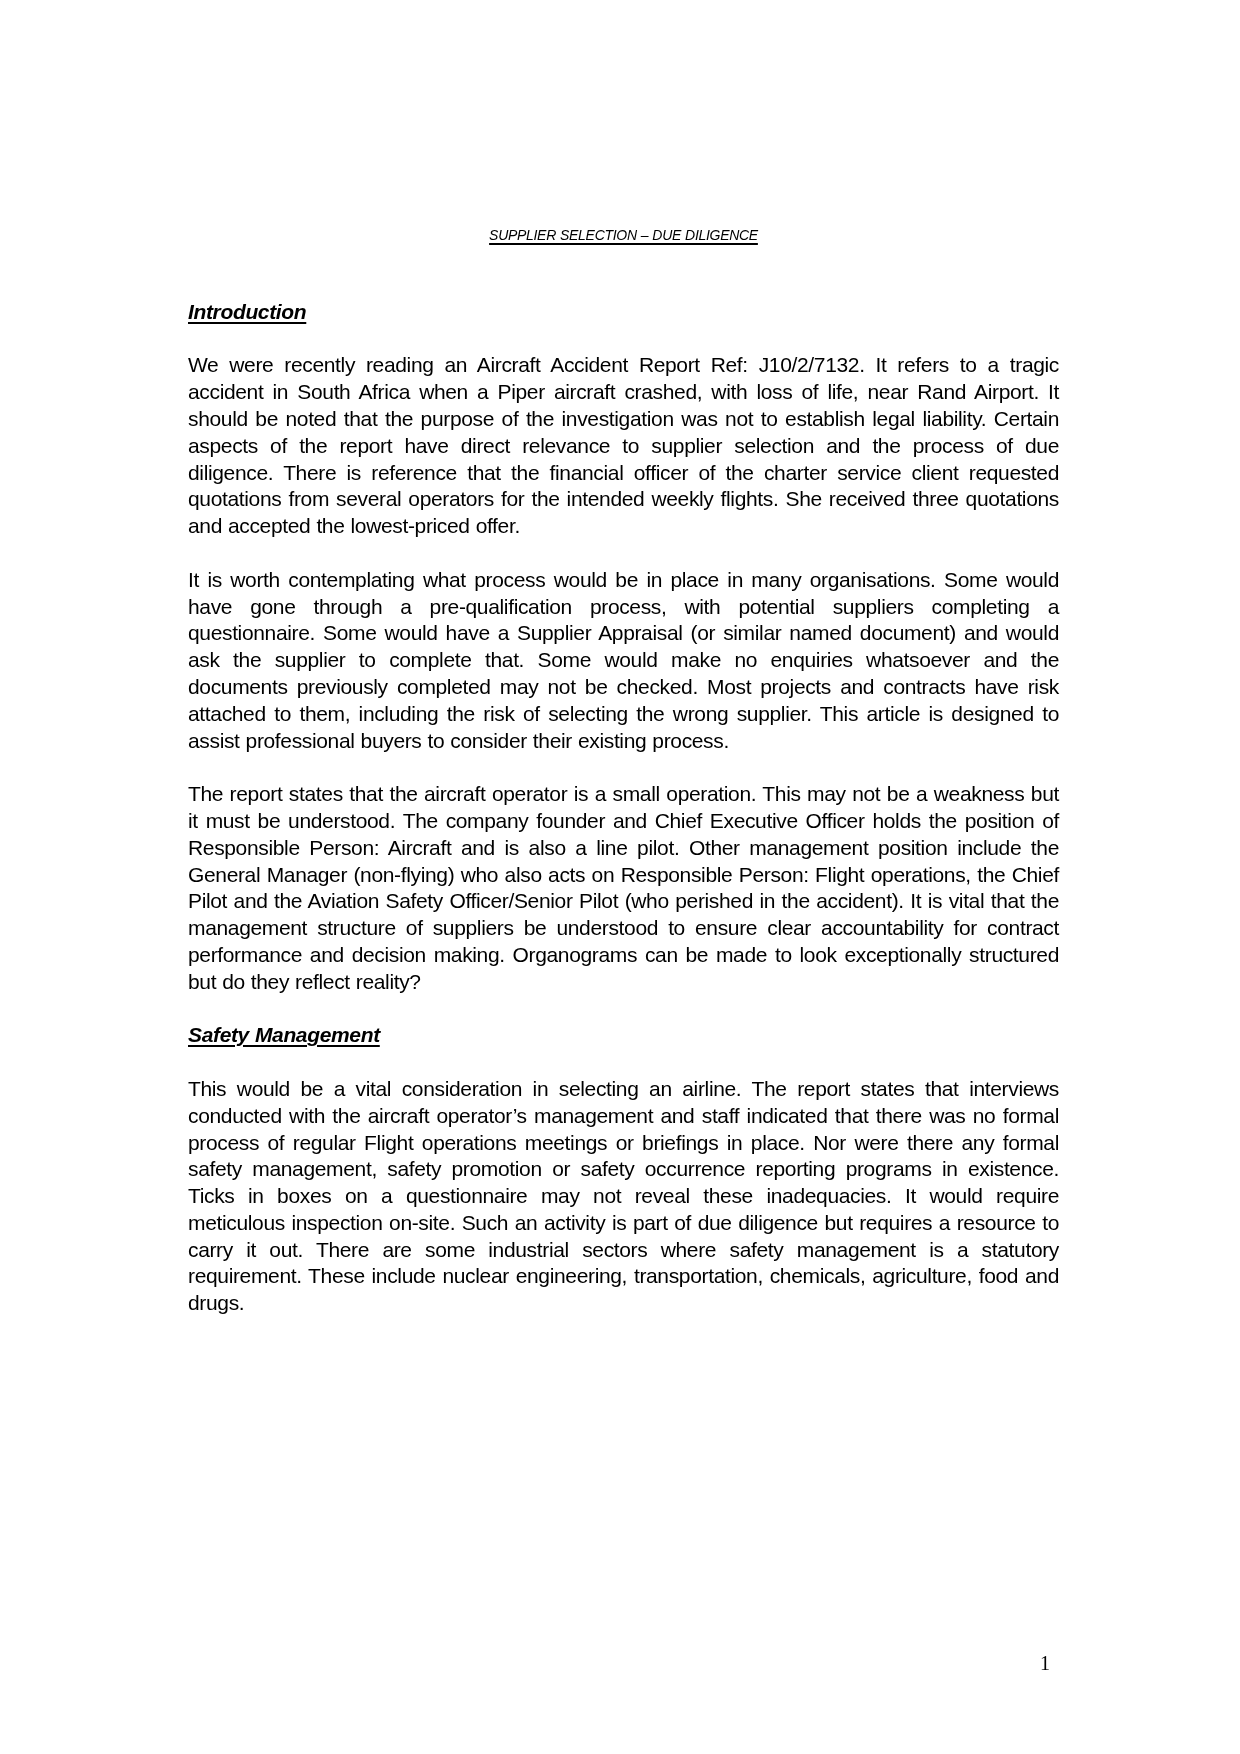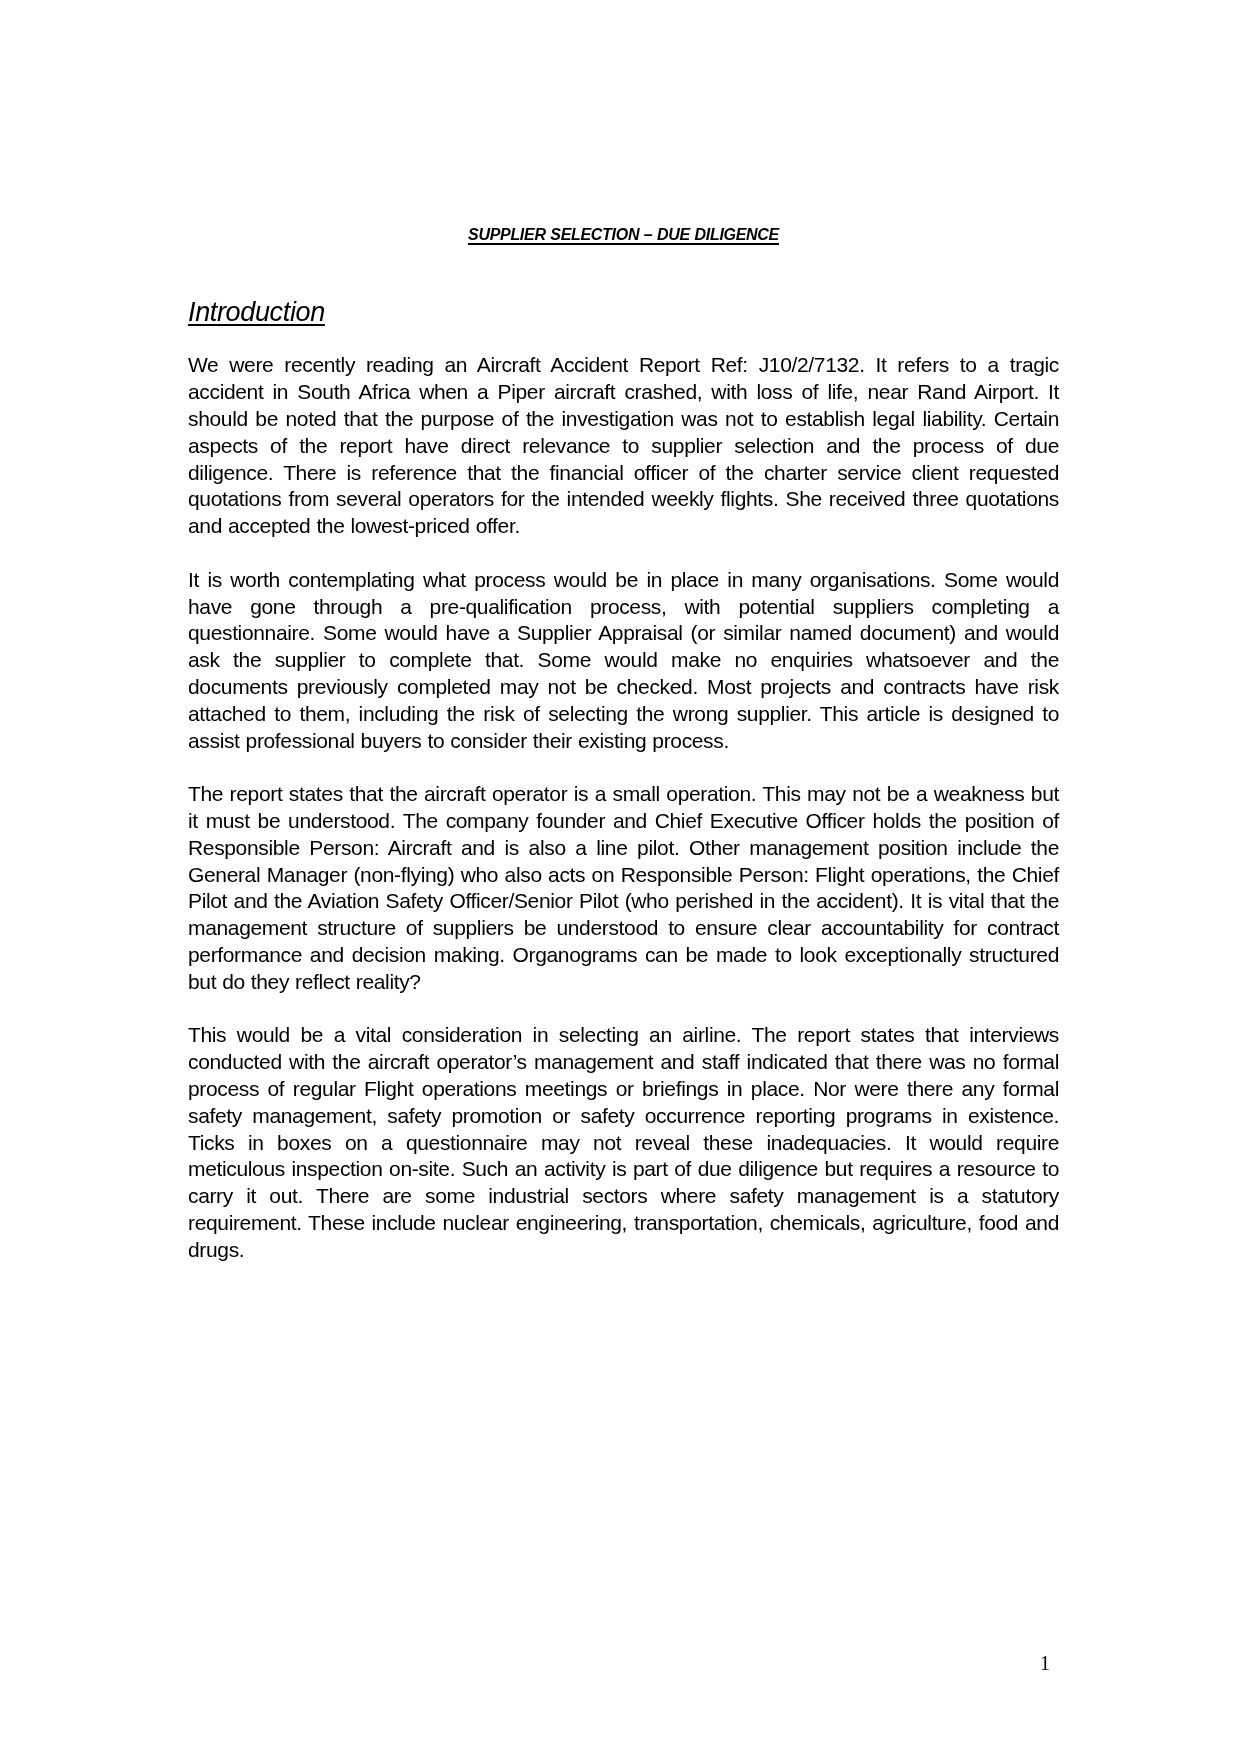--- a/index.html
+++ b/index.html
@@ -27,36 +27,36 @@
       top: 222px;
       width: 871px;
       font-family: "Liberation Sans", sans-serif;
       font-size: 21px;
       line-height: 26.8px;
       letter-spacing: -0.35px;
       word-spacing: 0.5px;
     }
     .doc-title {
       text-align: center;
-      font-weight: bold;
+      font-weight: normal;
       font-style: italic;
       text-decoration: underline;
       text-decoration-thickness: 2px;
       text-underline-offset: 3px;
-      font-size: 16px;
+      font-size: 14px;
       margin: 0 0 50px 0;
       letter-spacing: -0.3px;
     }
     .section-heading {
       font-style: italic;
       text-decoration: underline;
       text-underline-offset: 3px;
       margin: 0 0 26.8px 0;
-      font-weight: normal;
-      font-size: 27px;
+      font-weight: bold;
+      font-size: 21px;
     }
     .para {
       text-align: justify;
       margin: 0 0 26.8px 0;
     }
     .page-number {
       position: absolute;
       left: 1040px;
       top: 1652px;
       font-family: "Liberation Serif", serif;
@@ -75,19 +75,20 @@
       <h2 class="section-heading">Introduction</h2>
       <p class="para">We were recently reading an Aircraft Accident Report Ref: J10/2/7132.  It refers to a tragic accident in South Africa when a Piper aircraft crashed, with loss of life, near Rand Airport.  It should be noted that the purpose of the investigation was not to establish legal liability.  Certain aspects of the report have direct relevance to supplier selection and the process of due diligence.  There is reference that the financial officer of the charter service client requested quotations from several operators for the intended weekly flights.  She received three quotations and accepted the lowest-priced offer.</p>
       <p class="para">It is worth contemplating what process would be in place in many organisations.  Some would have gone through a pre-qualification process, with potential suppliers completing a questionnaire.  Some would have a Supplier Appraisal (or similar named document) and would ask the supplier to complete that.  Some would make no enquiries whatsoever and the documents previously completed may not be checked.  Most projects and contracts have risk attached to them, including the risk of selecting the wrong supplier.  This article is designed to assist professional buyers to consider their existing process.</p>
     </section>
 
     <section>
       <p class="para">The report states that the aircraft operator is a small operation.  This may not be a weakness but it must be understood.  The company founder and Chief Executive Officer holds the position of Responsible Person: Aircraft and is also a line pilot.  Other management position include the General Manager (non-flying) who also acts on Responsible Person: Flight operations, the Chief Pilot and the Aviation Safety Officer/Senior Pilot (who perished in the accident).  It is vital that the management structure of suppliers be understood to ensure clear accountability for contract performance and decision making.  Organograms can be made to look exceptionally structured but do they reflect reality?</p>
     </section>
 
     <section>
+      <h2 class="section-heading">Safety Management</h2>
       <p class="para">This would be a vital consideration in selecting an airline.  The report states that interviews conducted with the aircraft operator’s management and staff indicated that there was no formal process of regular Flight operations meetings or briefings in place.  Nor were there any formal safety management, safety promotion or safety occurrence reporting programs in existence.  Ticks in boxes on a questionnaire may not reveal these inadequacies.  It would require meticulous inspection on-site.  Such an activity is part of due diligence but requires a resource to carry it out.  There are some industrial sectors where safety management is a statutory requirement.  These include nuclear engineering, transportation, chemicals, agriculture, food and drugs.</p>
     </section>
 
   </div>
 
   <div class="page-number">1</div>
 </div>
 
 </body></html>

